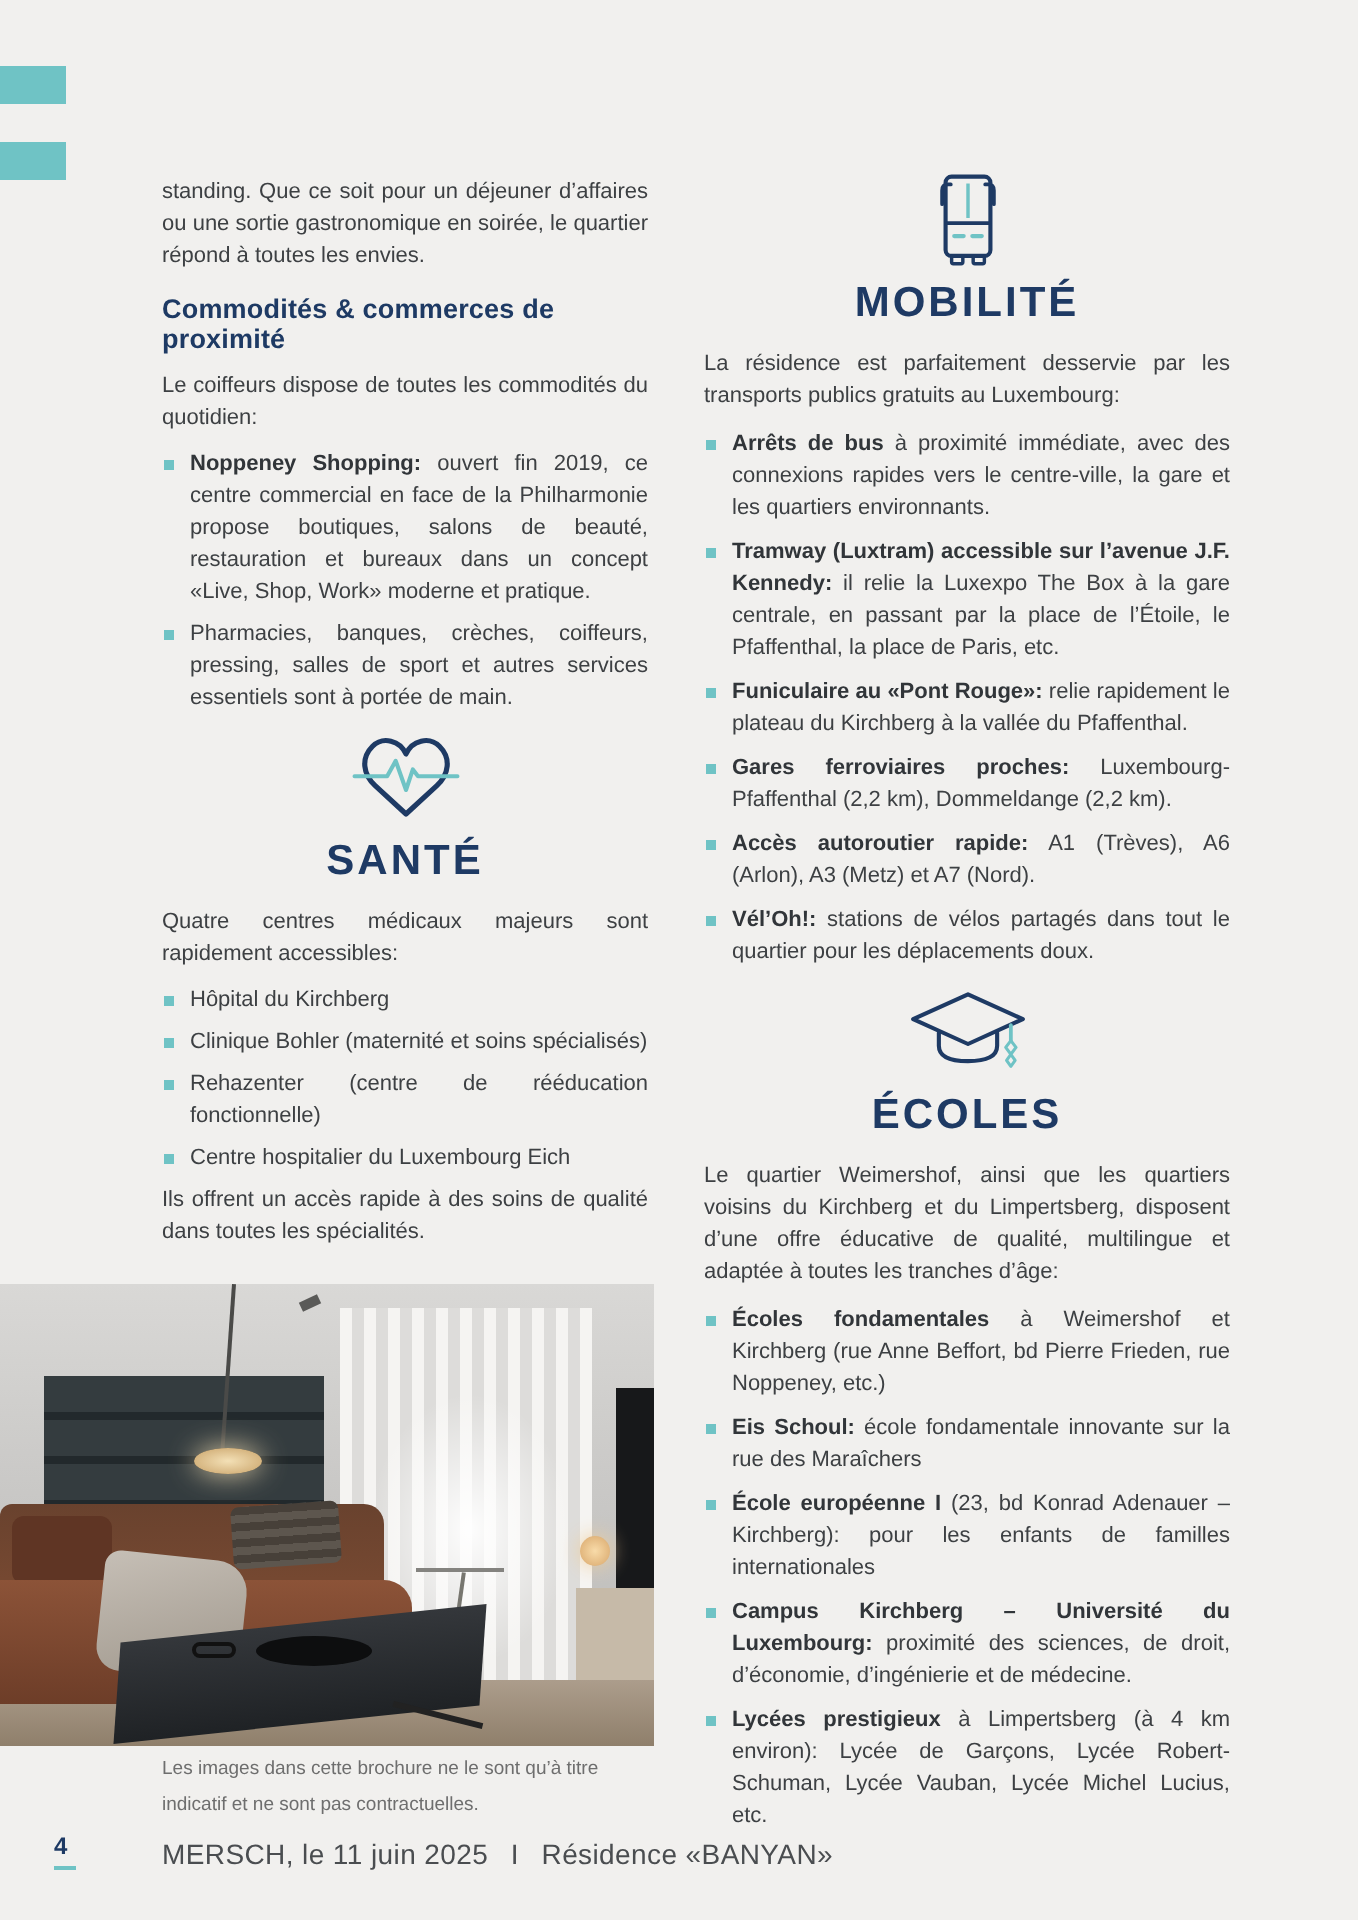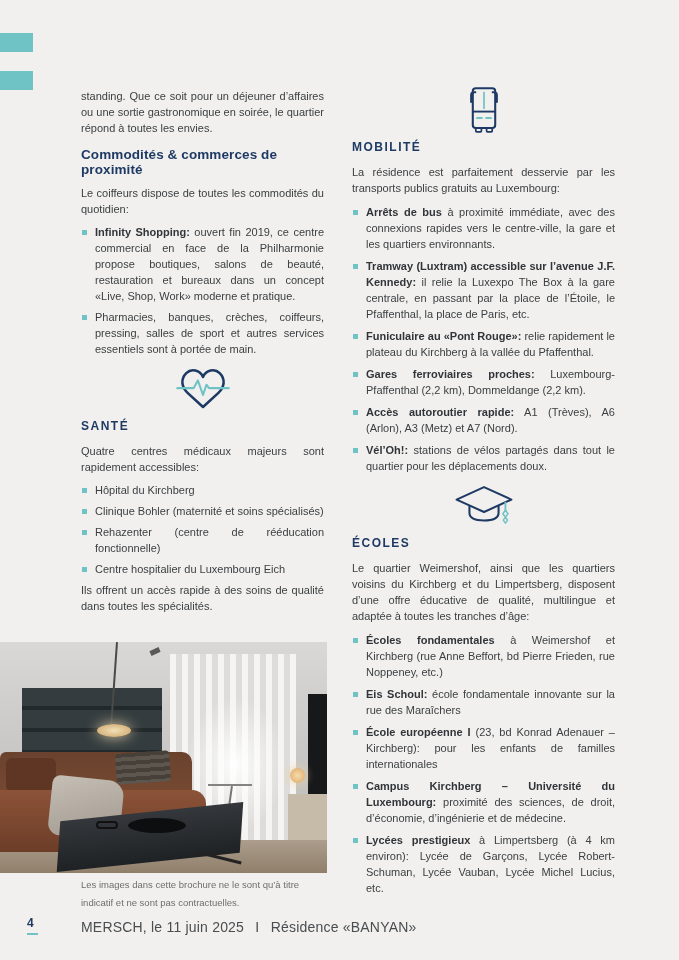--- a/index.html
+++ b/index.html
@@ -36,22 +36,22 @@
   .col-left ul.bullets li { margin-bottom:5px; }
   ul.bullets li::before {
     content:""; position:absolute; left:1px; top:5.5px;
     width:5px; height:5px; background:#6fc3c5;
   }
   ul.bullets li b { color:#313539; }
 
   .section-head { text-align:center; margin:8px 0 0; }
   .section-head svg { display:block; margin:0 auto 6px; }
   .section-title {
-    font-size:12px; font-weight:bold; color:#1e3a64;
-    letter-spacing:1.5px; margin:0 0 10px; text-align:left;
+    font-size:21px; font-weight:bold; color:#1e3a64;
+    letter-spacing:1.5px; margin:0 0 10px; text-align:center;
   }
 
   
   .photo {
     position:absolute; left:0; top:642px; width:327px; height:231px;
     overflow:hidden; background:linear-gradient(180deg,#d9d8d6 0%,#c9c8c6 45%,#c0bfbd 75%);
   }
   .ph { position:absolute; }
   .ph-spot1 { left:150px; top:7px;  width:10px; height:5px; background:#5a5a58; transform:rotate(-25deg); }
   .ph-spot2 { left:206px; top:16px; width:9px;  height:5px; background:#6a6a68; transform:rotate(-25deg); }
@@ -131,21 +131,21 @@
 
 <div class="deco-sq s1"></div>
 <div class="deco-sq s2"></div>
 
 <div class="col col-left">
   <p class="body">standing. Que ce soit pour un déjeuner d’affaires ou une sortie gastronomique en soirée, le quartier répond à toutes les envies.</p>
 
   <h3 class="subhead">Commodités &amp; commerces de proximité</h3>
   <p class="body">Le coiffeurs dispose de toutes les commodités du quotidien:</p>
   <ul class="bullets">
-    <li><b>Infinity Shopping:</b><span> ouvert fin 2019, ce centre commercial en face de la Philharmonie propose boutiques, salons de beauté, restauration et bureaux dans un concept «Live, Shop, Work» moderne et pratique.</span></li>
+    <li><b>Noppeney Shopping:</b><span> ouvert fin 2019, ce centre commercial en face de la Philharmonie propose boutiques, salons de beauté, restauration et bureaux dans un concept «Live, Shop, Work» moderne et pratique.</span></li>
     <li><b></b><span>Pharmacies, banques, crèches, coiffeurs, pressing, salles de sport et autres services essentiels sont à portée de main.</span></li>
   </ul>
 
   <div class="section-head">
     <svg width="60" height="48" viewBox="0 0 66 56">
       <path d="M33 14 C29.5 6 19.5 3.5 13.5 9.5 C6.5 16.5 8 26 15 32.5 L33 49 L51 32.5 C58 26 59.5 16.5 52.5 9.5 C46.5 3.5 36.5 6 33 14 Z" fill="none" stroke="#1e3a64" stroke-width="3" stroke-linejoin="round"></path>
       <polyline points="3,27 22,27 27,18 33,35 37,23 40,27 63,27" fill="none" stroke="#6fc3c5" stroke-width="2.4" stroke-linecap="round" stroke-linejoin="round"></polyline>
     </svg>
     <h2 class="section-title">SANTÉ</h2>
   </div>

